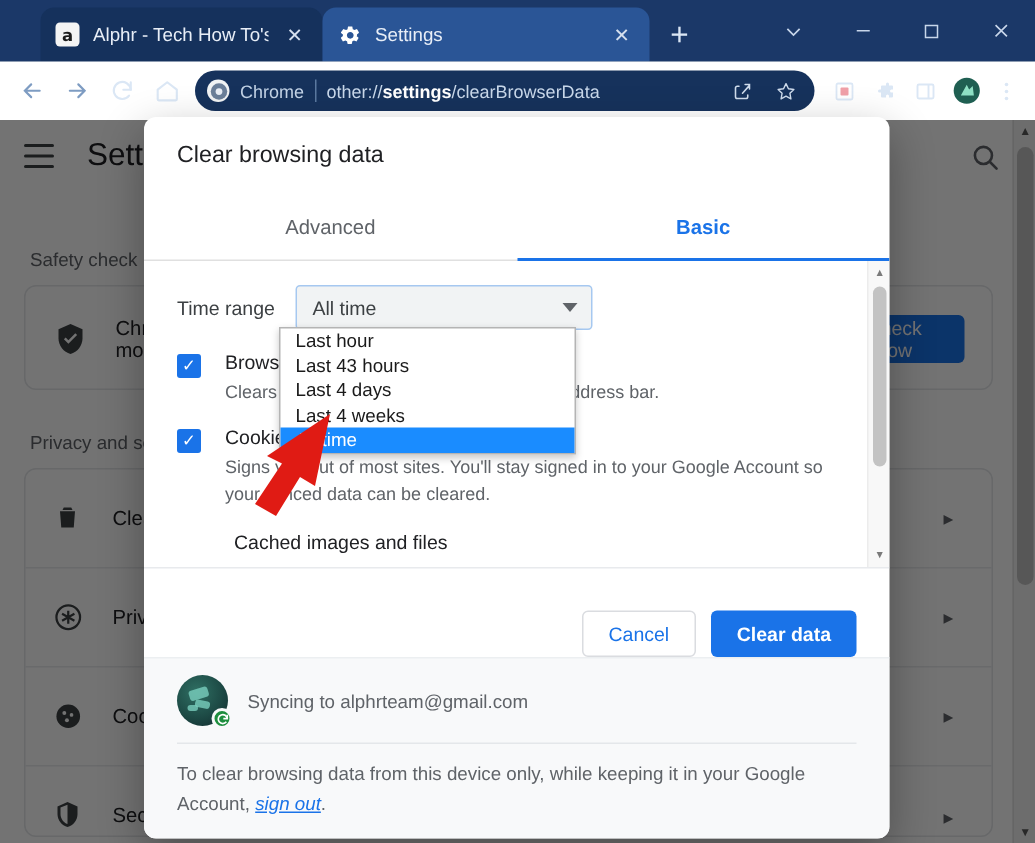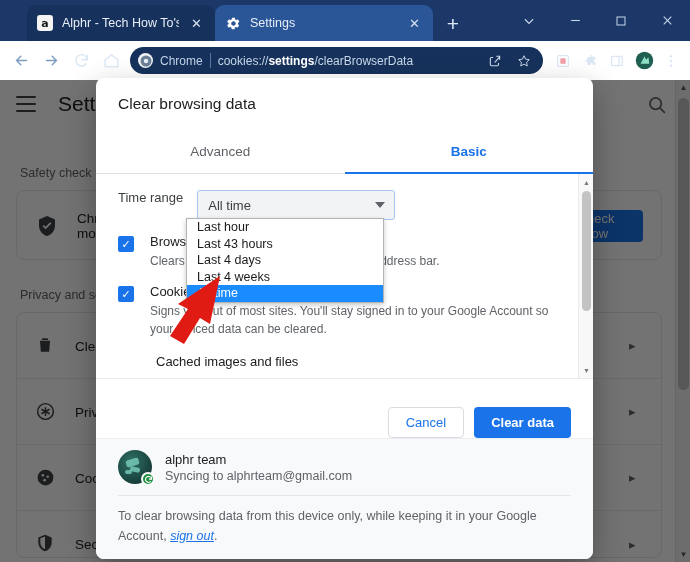--- a/index.html
+++ b/index.html
@@ -174,21 +174,21 @@
     font-size: 13.5px; color: #5f6368; position: relative;
   }
   .dlg-tab.active { color: #1a73e8; font-weight: bold; }
   .dlg-tab.active::after {
     content: ""; position: absolute; left: 0; bottom: -1px;
     width: 100%; height: 2px; background: #1a73e8;
   }
   .dlg-body { position: relative; flex: 1 1 auto; overflow: hidden; }
 
   .timerow {
-    display: flex; padding: 16px 22px 0 22px; gap: 14px;
+    display: flex; align-items: center; padding: 16px 22px 0 22px; gap: 14px;
   }
   .timelabel { font-size: 13px; color: #3c4043; }
   .select-box {
     position: relative; width: 198px; height: 30px;
     background: #f1f3f4; border: 1px solid #a6c8f0; border-radius: 3px;
     display: flex; align-items: center; padding: 0 10px;
     font-size: 13px; color: #3c4043;
   }
   .select-caret {
     position: absolute; right: 9px; top: 50%; transform: translateY(-50%);
@@ -359,21 +359,21 @@
 
     <div class="omnibox">
       <span class="omni-chrome-ico">
         <svg width="12" height="12" viewBox="0 0 24 24">
             <circle cx="12" cy="12" r="11" fill="#6b7f99"></circle>
             <circle cx="12" cy="12" r="4.5" fill="#e9eef5"></circle>
           </svg>
       </span>
       <span class="omni-chip">Chrome</span>
       <span class="omni-sep"></span>
-      <span class="omni-url"><span>cookies://</span><b>settings</b><span>/clearBrowserData</span></span>
+      <span class="omni-url"><span>other://</span><b>settings</b><span>/clearBrowserData</span></span>
       <span class="omni-ico">
         <svg width="14" height="14" viewBox="0 0 24 24" fill="none" stroke="currentColor" stroke-width="1.8" stroke-linecap="round">
             <path d="M8 6H6a2 2 0 00-2 2v10a2 2 0 002 2h10a2 2 0 002-2v-2"></path>
             <path d="M12 14L20 5M15 4h5v5"></path>
           </svg>
       </span>
       <span class="omni-ico">
         <svg width="14" height="14" viewBox="0 0 24 24" fill="none" stroke="currentColor" stroke-width="1.6" stroke-linejoin="round">
             <path d="M12 3l2.8 5.9 6.2.8-4.5 4.4 1.1 6.4L12 17.4 6.4 20.5l1.1-6.4L3 9.7l6.2-.8z"></path>
           </svg>
@@ -575,21 +575,20 @@
           <span class="sp" style="left:12px;top:17px;width:10px;height:5px;transform:rotate(12deg);"></span>
           <span class="sp" style="left:7px;top:20px;width:7px;height:4px;"></span>
           <span class="sync-badge">
             <svg width="9" height="9" viewBox="0 0 24 24" fill="none" stroke="#fff" stroke-width="3">
                 <path d="M20 11a8 8 0 10-1.6 5.6"></path>
                 <path d="M20 4v7h-7"></path>
               </svg>
           </span>
         </span>
         <span>
-          <div class="acct-name">alphr team</div>
           <div class="acct-sync">Syncing to alphrteam@gmail.com</div>
         </span>
       </div>
       <div class="acct-div"></div>
       <div class="acct-note"><span>To clear browsing data from this device only, while keeping it in your Google </span><span>Account, </span><a href="#">sign out</a><span>.</span></div>
     </div>
   </div>
 
   <div class="cursor-arrow">
     <svg width="70" height="72" viewBox="0 0 70 72">

